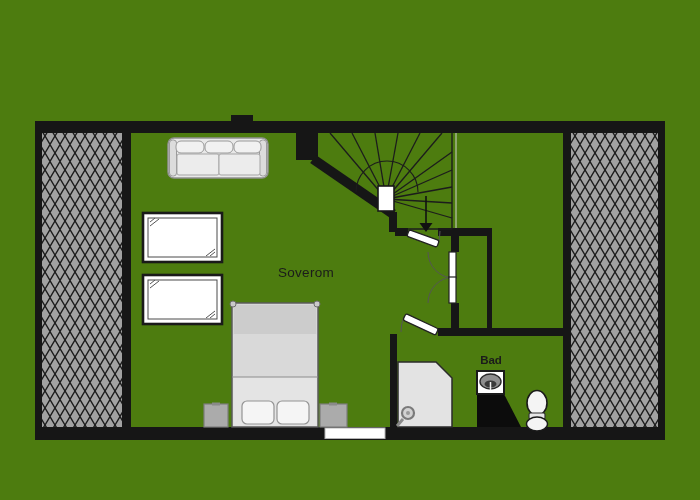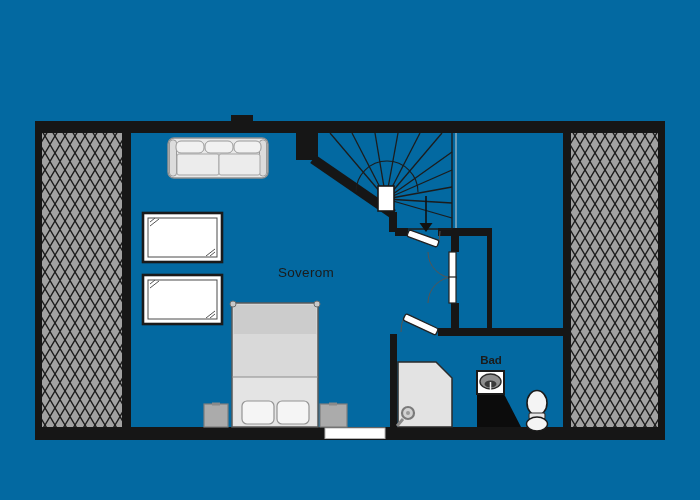--- a/index.html
+++ b/index.html
@@ -1,19 +1,19 @@
 <!DOCTYPE html>
 <html><head>
 <meta charset="utf-8">
 <style>
   html,body{margin:0;padding:0;background:#ffffff;}
   .canvas{
     position:relative;
     width:700px;height:500px;
-    background:#0369a1;
+    background:#4d7c0f;
     font-family:"Liberation Sans", sans-serif;
     overflow:hidden;
   }
   svg{display:block;}
   .room-label{
     font-family:"Liberation Sans", sans-serif;
     fill:#1b1b1b;
   }
   .label-bedroom{font-size:13.5px;font-weight:500;letter-spacing:.3px;}
   .label-bathroom{font-size:11.5px;font-weight:700;}

